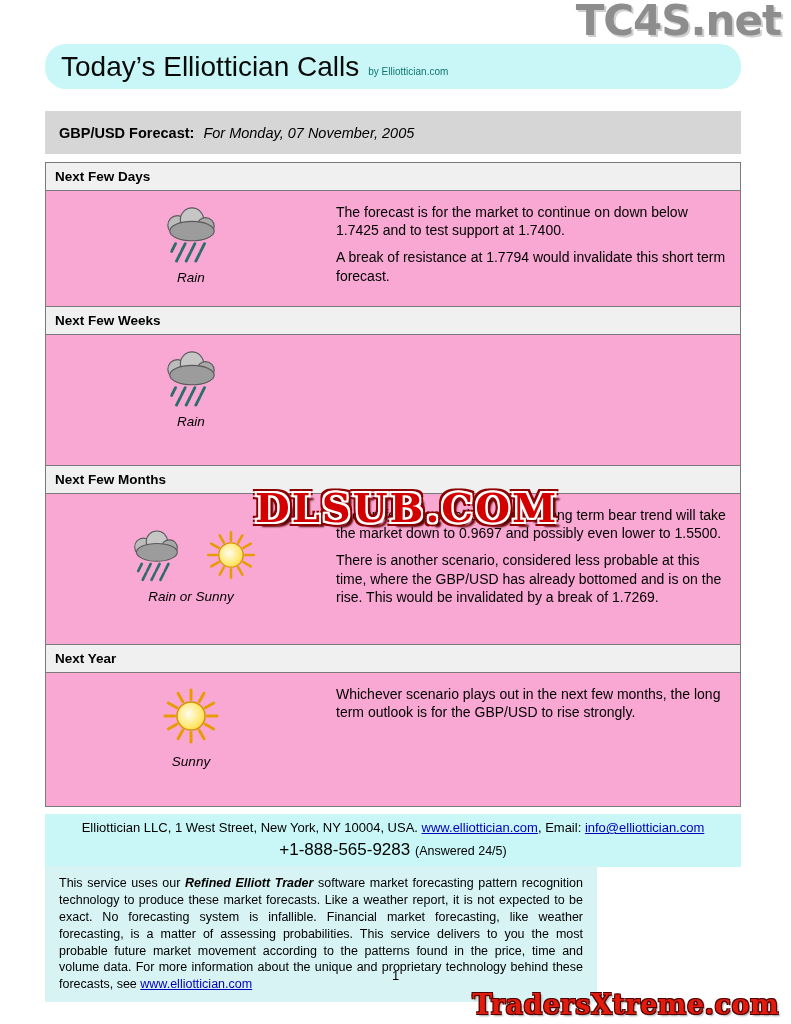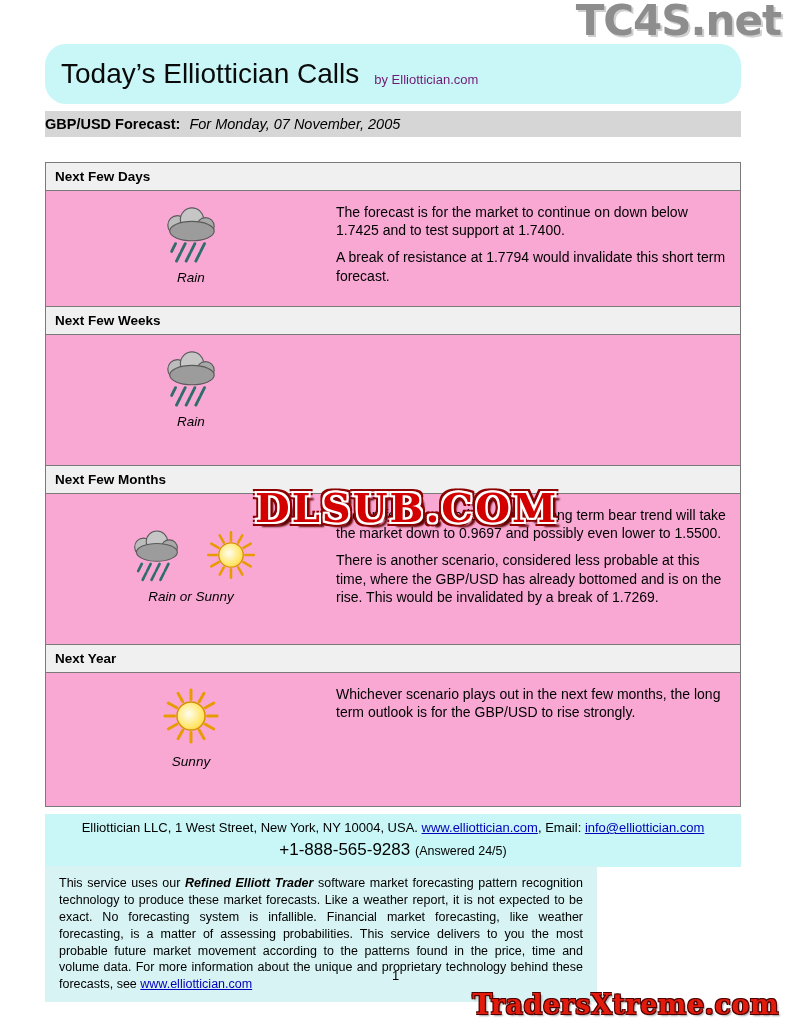--- a/index.html
+++ b/index.html
@@ -11,32 +11,32 @@
   
   .tc4s {
     position:absolute; top:-4px; right:10px;
     font-family:"DejaVu Sans", sans-serif; font-weight:bold;
     font-size:42px; color:#8d8d8d; letter-spacing:-1px;
     text-shadow:2px 2px 0 #cfcfcf;
   }
 
   
   .header-bar {
-    position:absolute; left:45px; top:44px; width:696px; height:60px;
+    position:absolute; left:45px; top:44px; width:696px; height:45px;
     background:#c9f7f7; display:flex; align-items:center;
     padding-left:16px; box-sizing:border-box;border-radius:21px;
   }
   .header-title { font-size:28px; color:#0a0a0a; }
-  .header-byline { font-size:13px; color:#701a75; margin-left:15px; position:relative; top:5px; }
+  .header-byline { font-size:10px; color:#0f766e; margin-left:9px; position:relative; top:5px; }
 
   
   .forecast-bar {
-    position:absolute; left:45px; top:111px; width:696px; height:26px;
+    position:absolute; left:45px; top:111px; width:696px; height:43px;
     background:#d6d6d6; display:flex; align-items:center;
-    box-sizing:border-box; font-size:14.5px;
+    padding-left:14px; box-sizing:border-box; font-size:14.5px;
   }
   .forecast-label { font-weight:bold; }
   .forecast-date { font-style:italic; margin-left:9px; }
 
   
   .main-table {
     position:absolute; left:45px; top:162px; width:696px;
     border:1px solid #7a7a7a; box-sizing:border-box; background:#f9a8d4;
   }
   .section-header {

